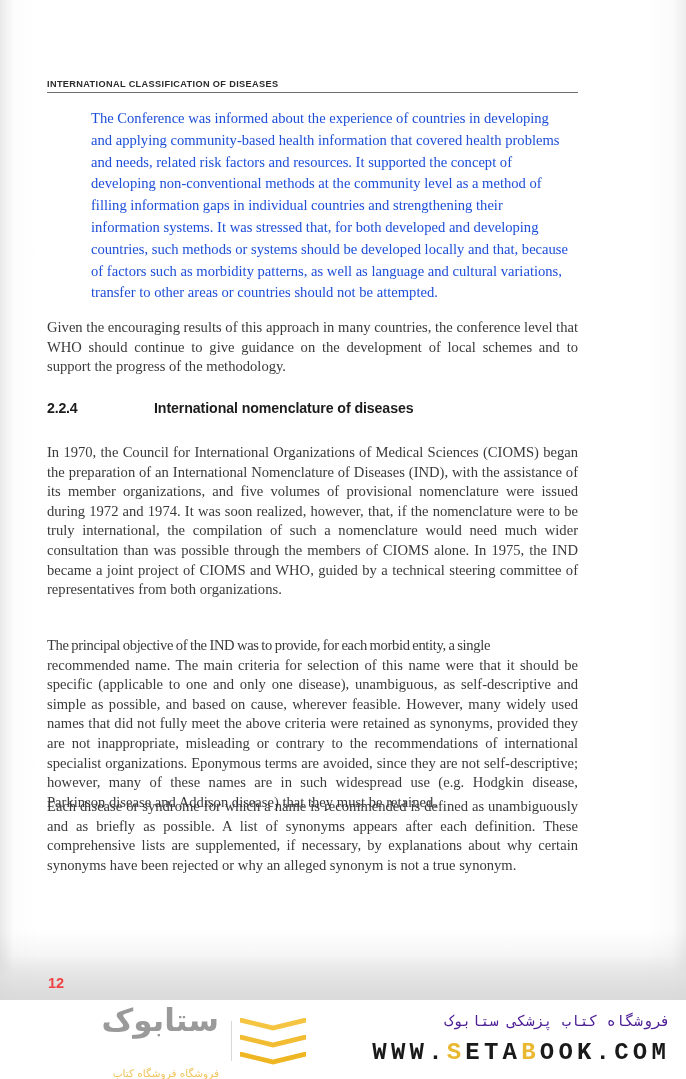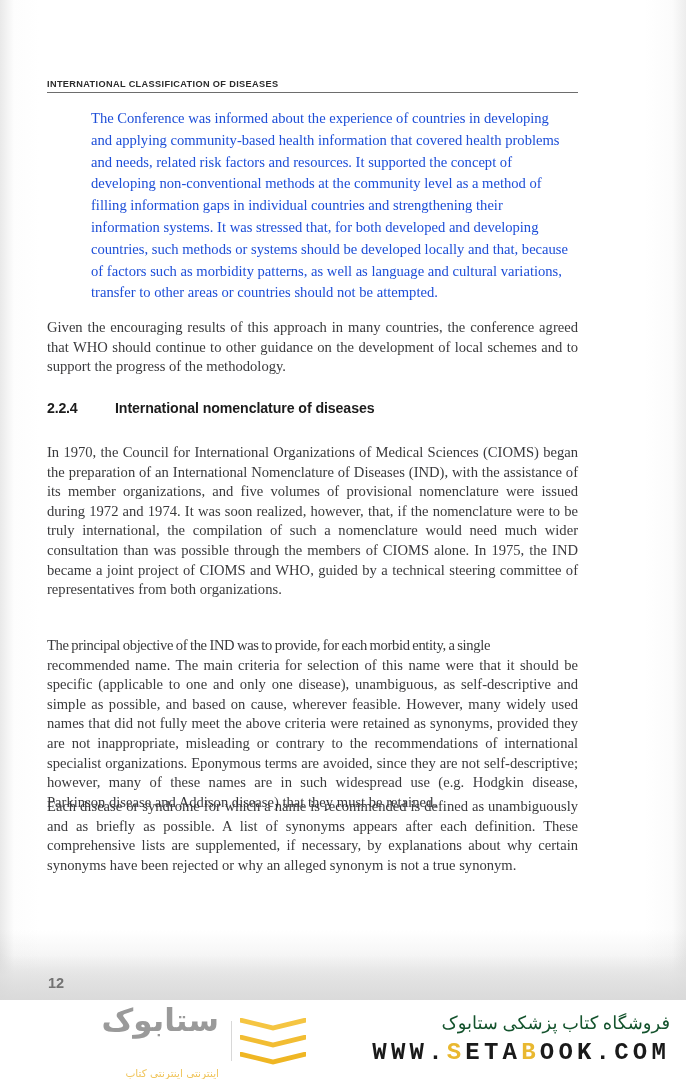--- a/index.html
+++ b/index.html
@@ -127,39 +127,41 @@
     position: absolute;
     left: 47px;
     top: 400px;
     width: 531px;
     font-family: "Liberation Sans", "DejaVu Sans", sans-serif;
     font-size: 14.2px;
     font-weight: bold;
     color: #1c1c1c;
     display: flex;
     align-items: center;
+    gap: 24px;
   }
   .heading .h-num {
     width: 68px;
     flex: 0 0 68px;
     letter-spacing: -0.2px;
   }
   .heading .h-title {
     letter-spacing: -0.1px;
+    margin-left: 15px;
   }
 
   
   .folio {
     position: absolute;
     left: 48px;
     top: 975px;
     font-family: "Liberation Sans", "DejaVu Sans", sans-serif;
     font-size: 14.5px;
     font-weight: bold;
-    color: #737373;
+    color: #ef4444;
   }
 
   
   #footer {
     position: absolute;
     left: 0;
     top: 1000px;
     width: 686px;
     height: 79px;
     background: #ffffff;
@@ -231,23 +233,23 @@
 
   
   .footer-right {
     position: absolute;
     right: 16px;
     top: 12px;
     width: 360px;
     text-align: right;
   }
   .fr-fa {
-    font-family: Liberation Serif, serif;
-    font-size: 18px;
-    color: #14532d;
+    font-family: Liberation Mono, monospace;
+    font-size: 15px;
+    color: #4c1d95;
     direction: rtl;
     line-height: 22px;
     white-space: nowrap;
   }
   .fr-url {
     font-family: Liberation Mono, monospace;
     font-size: 24px;
     font-weight: bold;
     color: #1a1a1a;
     letter-spacing: 4.2px;
@@ -268,21 +270,21 @@
   <div class="running-head">
     <div class="rh-text">INTERNATIONAL CLASSIFICATION OF DISEASES</div>
     <div class="rh-rule"></div>
   </div>
 
   <div class="extract">
     <p>The Conference was informed about the experience of countries in developing and applying community-based health information that covered health problems and needs, related risk factors and resources. It supported the concept of developing non-conventional methods at the community level as a method of filling information gaps in individual countries and strengthening their information systems. It was stressed that, for both developed and developing countries, such methods or systems should be developed locally and that, because of factors such as morbidity patterns, as well as language and cultural variations, transfer to other areas or countries should not be attempted.</p>
   </div>
 
   <div class="col para-given">
-    <p class="body">Given the encouraging results of this approach in many countries, the conference agreed that WHO should continue to other guidance on the development of local schemes and to support the progress of the methodology.</p>
+    <p class="body">Given the encouraging results of this approach in many countries, the conference level that WHO should continue to give guidance on the development of local schemes and to support the progress of the methodology.</p>
   </div>
 
   <div class="heading">
     <span class="h-num">2.2.4</span>
     <span class="h-title">International nomenclature of diseases</span>
   </div>
 
   <div class="col para-ind1">
     <p class="body">In 1970, the Council for International Organizations of Medical Sciences (CIOMS) began the preparation of an International Nomenclature of Diseases (IND), with the assistance of its member organizations, and five volumes of provisional nomenclature were issued during 1972 and 1974. It was soon realized, however, that, if the nomenclature were to be truly international, the compilation of such a nomenclature would need much wider consultation than was possible through the members of CIOMS alone. In 1975, the IND became a joint project of CIOMS and WHO, guided by a technical steering committee of representatives from both organizations.</p>
   </div>
@@ -297,21 +299,21 @@
 
   <div class="folio">12</div>
 
 </div>
 
 <div id="footer">
 
   <div class="brand-lockup">
     <div class="brand-words">
       <div class="brand-name"><span>ستابوک</span></div>
-      <div class="brand-tag">اینترنتی اینترنتی کتاب</div>
+      <div class="brand-tag">فروشگاه فروشگاه کتاب</div>
     </div>
     <div class="brand-divider"></div>
     <div class="brand-mark">
       <div class="chev c1"></div>
       <div class="chev c2"></div>
       <div class="chev c3"></div>
     </div>
   </div>
 
   <div class="footer-right">

